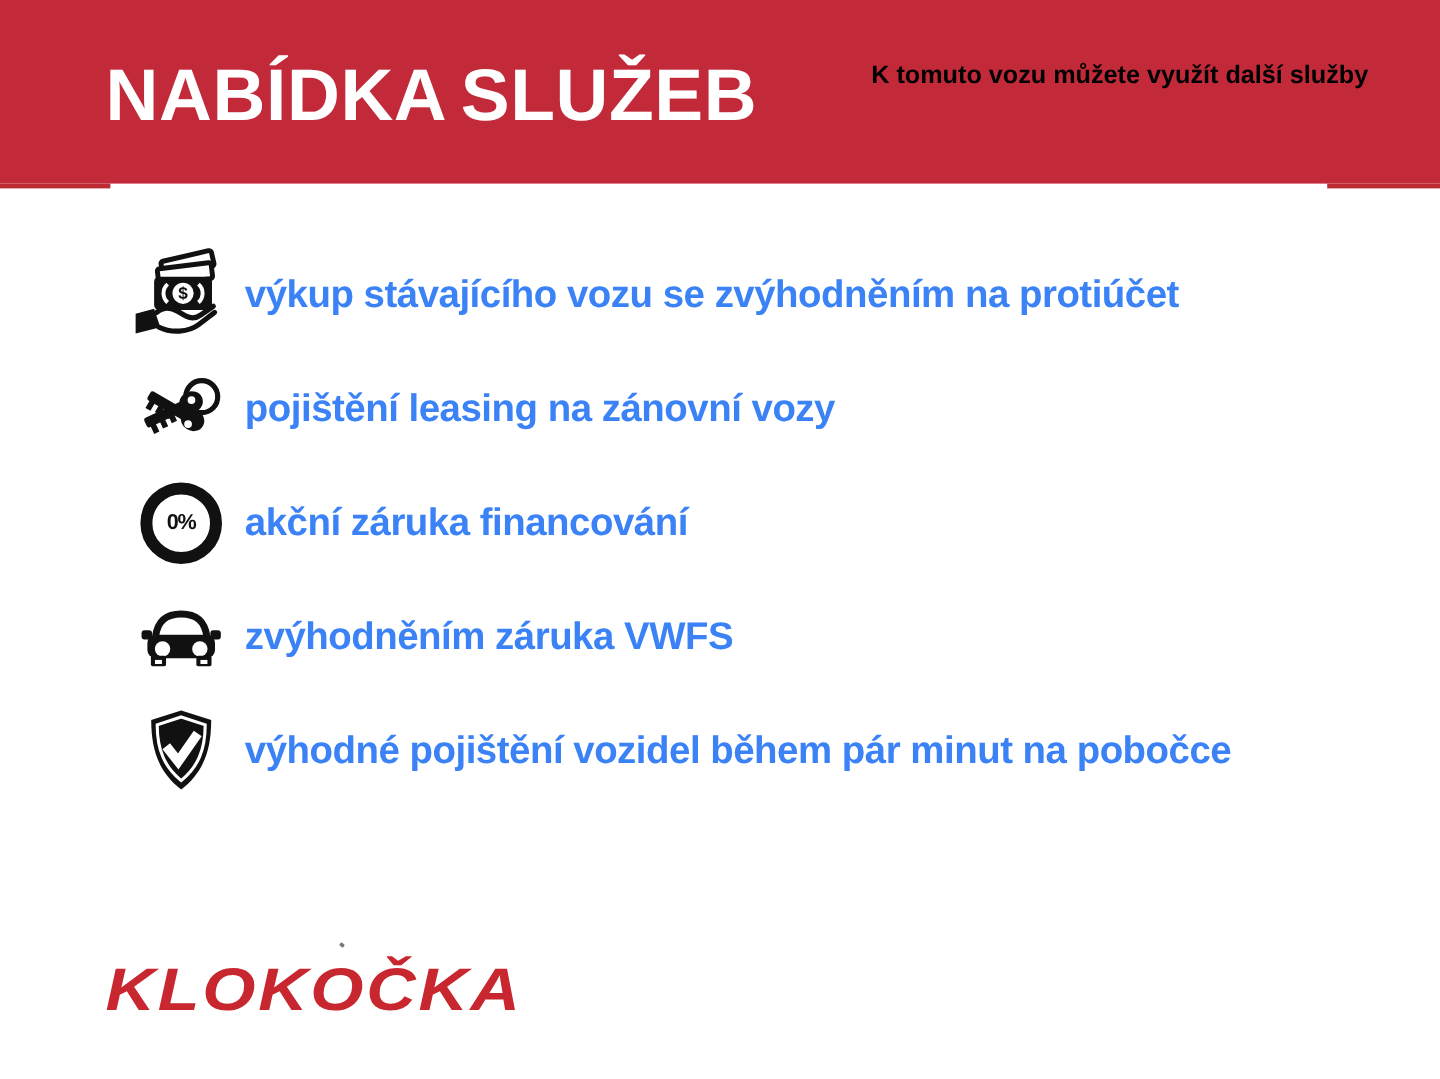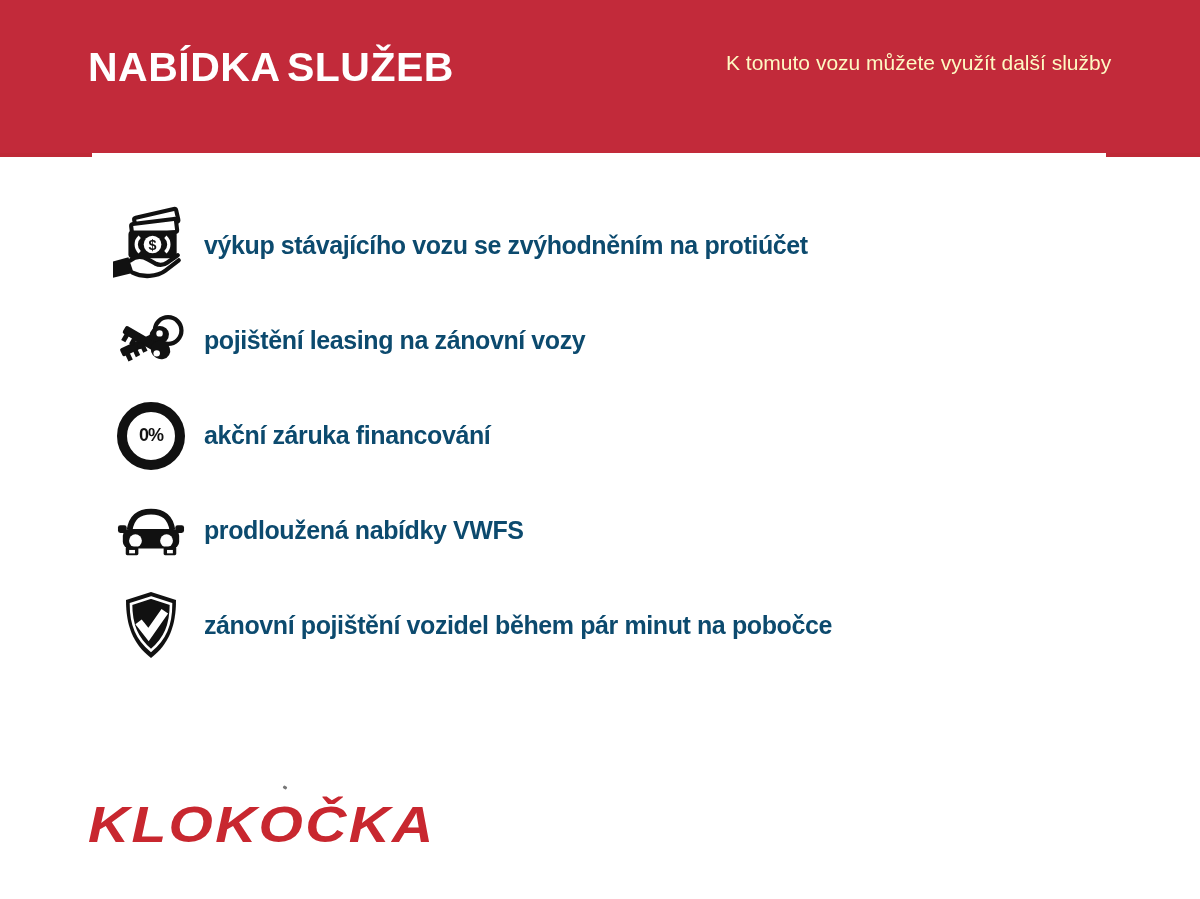--- a/index.html
+++ b/index.html
@@ -18,35 +18,35 @@
   .banner {
     position: relative;
     width: 100%;
     height: 153px;
     background: #C22A3A;
   }
   .banner-title {
     position: absolute;
     left: 88px;
     top: 44px;
-    font-size: 41px;
+    font-size: 61px;
     font-weight: bold;
     letter-spacing: 0.5px;
     word-spacing: -4px;
     color: #ffffff;
     white-space: nowrap;
   }
   .banner-sub {
     position: absolute;
     left: 726px;
     top: 48px;
     font-size: 21px;
     line-height: 30px;
-    font-weight: normal;
-    color: #fef9c3;
+    font-weight: bold;
+    color: #000000;
   }
   .notch {
     position: absolute;
     top: 153px;
     height: 4px;
     background: #BE2936;
   }
   .notch-left  { left: 0; width: 92px; }
   .notch-right { right: 0; width: 94px; }
 
@@ -67,24 +67,24 @@
     width: 78px;
     min-width: 78px;
     height: 95px;
     display: flex;
     align-items: center;
     justify-content: center;
     overflow: visible;
   }
   .service-label {
     margin-left: 14px;
-    font-size: 25px;
+    font-size: 32px;
     font-weight: bold;
     letter-spacing: -0.4px;
-    color: #0c4a6e;
+    color: #3b82f6;
     white-space: nowrap;
   }
 
   
   .pct-ring {
     width: 68px;
     height: 68px;
     border: 10px solid #111111;
     border-radius: 50%;
     display: flex;
@@ -198,32 +198,32 @@
           <rect x="60" y="20" width="9" height="8" rx="2.5" fill="#111111"></rect>
           <rect x="6" y="24" width="58" height="20" rx="7" fill="#111111"></rect>
           <circle cx="19" cy="36" r="6.6" fill="#ffffff"></circle>
           <circle cx="51" cy="36" r="6.6" fill="#ffffff"></circle>
           <rect x="9" y="42" width="13" height="9" rx="1.5" fill="#111111"></rect>
           <rect x="48" y="42" width="13" height="9" rx="1.5" fill="#111111"></rect>
           <rect x="12.5" y="45.5" width="6" height="3.5" fill="#ffffff"></rect>
           <rect x="51.5" y="45.5" width="6" height="3.5" fill="#ffffff"></rect>
         </svg>
       </span>
-      <span class="service-label">prodloužená nabídky VWFS</span>
+      <span class="service-label">zvýhodněním záruka VWFS</span>
     </div>
 
     <div class="service-row">
       <span class="icon-box">
         <svg width="60" height="72" viewBox="0 0 60 72" aria-hidden="true">
           <path d="M30 2 L55 10 C55 36 48 54 30 68 C12 54 5 36 5 10 Z" fill="#111111"></path>
           <path d="M30 7.5 L50 14 C50 35 44 49 30 60.5 C16 49 10 35 10 14 Z" fill="none" stroke="#ffffff" stroke-width="2.6"></path>
           <path d="M20 35 L27.5 44.5 L41.5 24.5" fill="none" stroke="#ffffff" stroke-width="8" stroke-linecap="square"></path>
         </svg>
       </span>
-      <span class="service-label">zánovní pojištění vozidel během pár minut na pobočce</span>
+      <span class="service-label">výhodné pojištění vozidel během pár minut na pobočce</span>
     </div>
 
   </main>
 
   <footer class="footer">
     <div class="logo-text">KLOKOČKA</div>
   </footer>
   <div class="speck"></div>
 
 </div>

